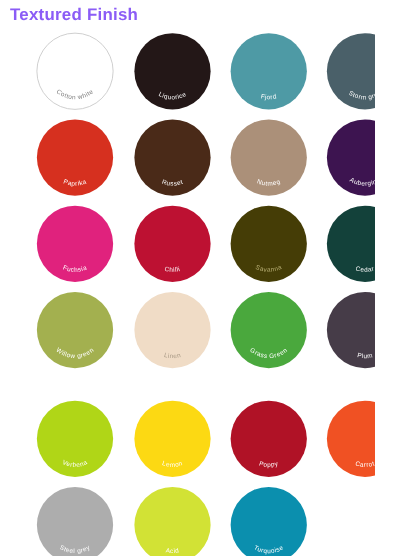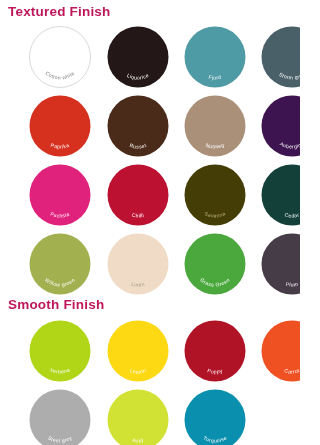--- a/index.html
+++ b/index.html
@@ -9,21 +9,21 @@
     font-family:"Liberation Sans", sans-serif;
     overflow:hidden;
     position:relative;
   }
   .page{position:relative;width:300px;height:445px;}
 
   .section-title{
     font-family:"Liberation Sans", sans-serif;
     font-weight:bold;
     font-size:13.5px;
-    color:#be185d;
+    color:#8b5cf6;
     letter-spacing:0.2px;
     padding-left:8px;
   }
   #section-textured-title{position:absolute;left:0;top:4px;}
   #section-smooth-title{position:absolute;left:0;top:297px;}
 
   .grid{position:absolute;left:0;width:300px;}
   #grid-textured{top:24px;}
   #grid-smooth{top:318px;}
 
@@ -206,21 +206,20 @@
             <circle cx="31" cy="31" r="30.5" fill="#463c48"></circle>
             <defs>
               <path id="arc-15" d="M 13.03 44.54 A 22.5 22.5 0 0 0 48.97 44.54" fill="none"></path>
             </defs>
             <text class="swatch-label" fill="#ffffff"><textPath xlink:href="#arc-15" href="#arc-15" startOffset="50%" text-anchor="middle">Plum</textPath></text>
           </svg>
         </div>
       </div>
     </div>
 
-  <div class="section-title" id="section-smooth-title">Smooth Finish</div>
 
   <div class="grid" id="grid-smooth">
       <div class="row">
         <div class="swatch" data-col="0">
           <svg viewBox="0 0 62 62">
             <circle cx="31" cy="31" r="30.5" fill="#b0d617"></circle>
             <defs>
               <path id="arc-16" d="M 13.03 44.54 A 22.5 22.5 0 0 0 48.97 44.54" fill="none"></path>
             </defs>
             <text class="swatch-label" fill="#ffffff"><textPath xlink:href="#arc-16" href="#arc-16" startOffset="50%" text-anchor="middle">Verbena</textPath></text>

